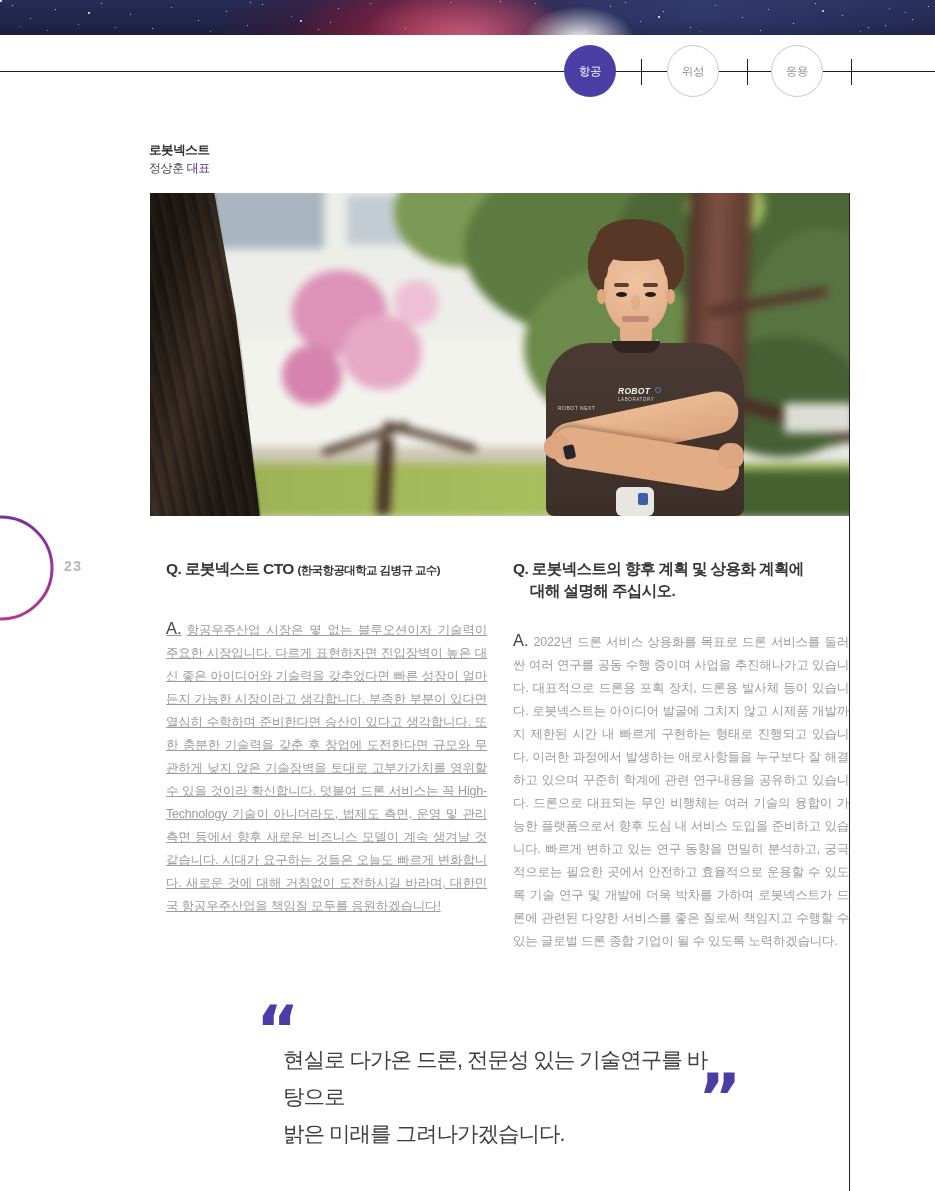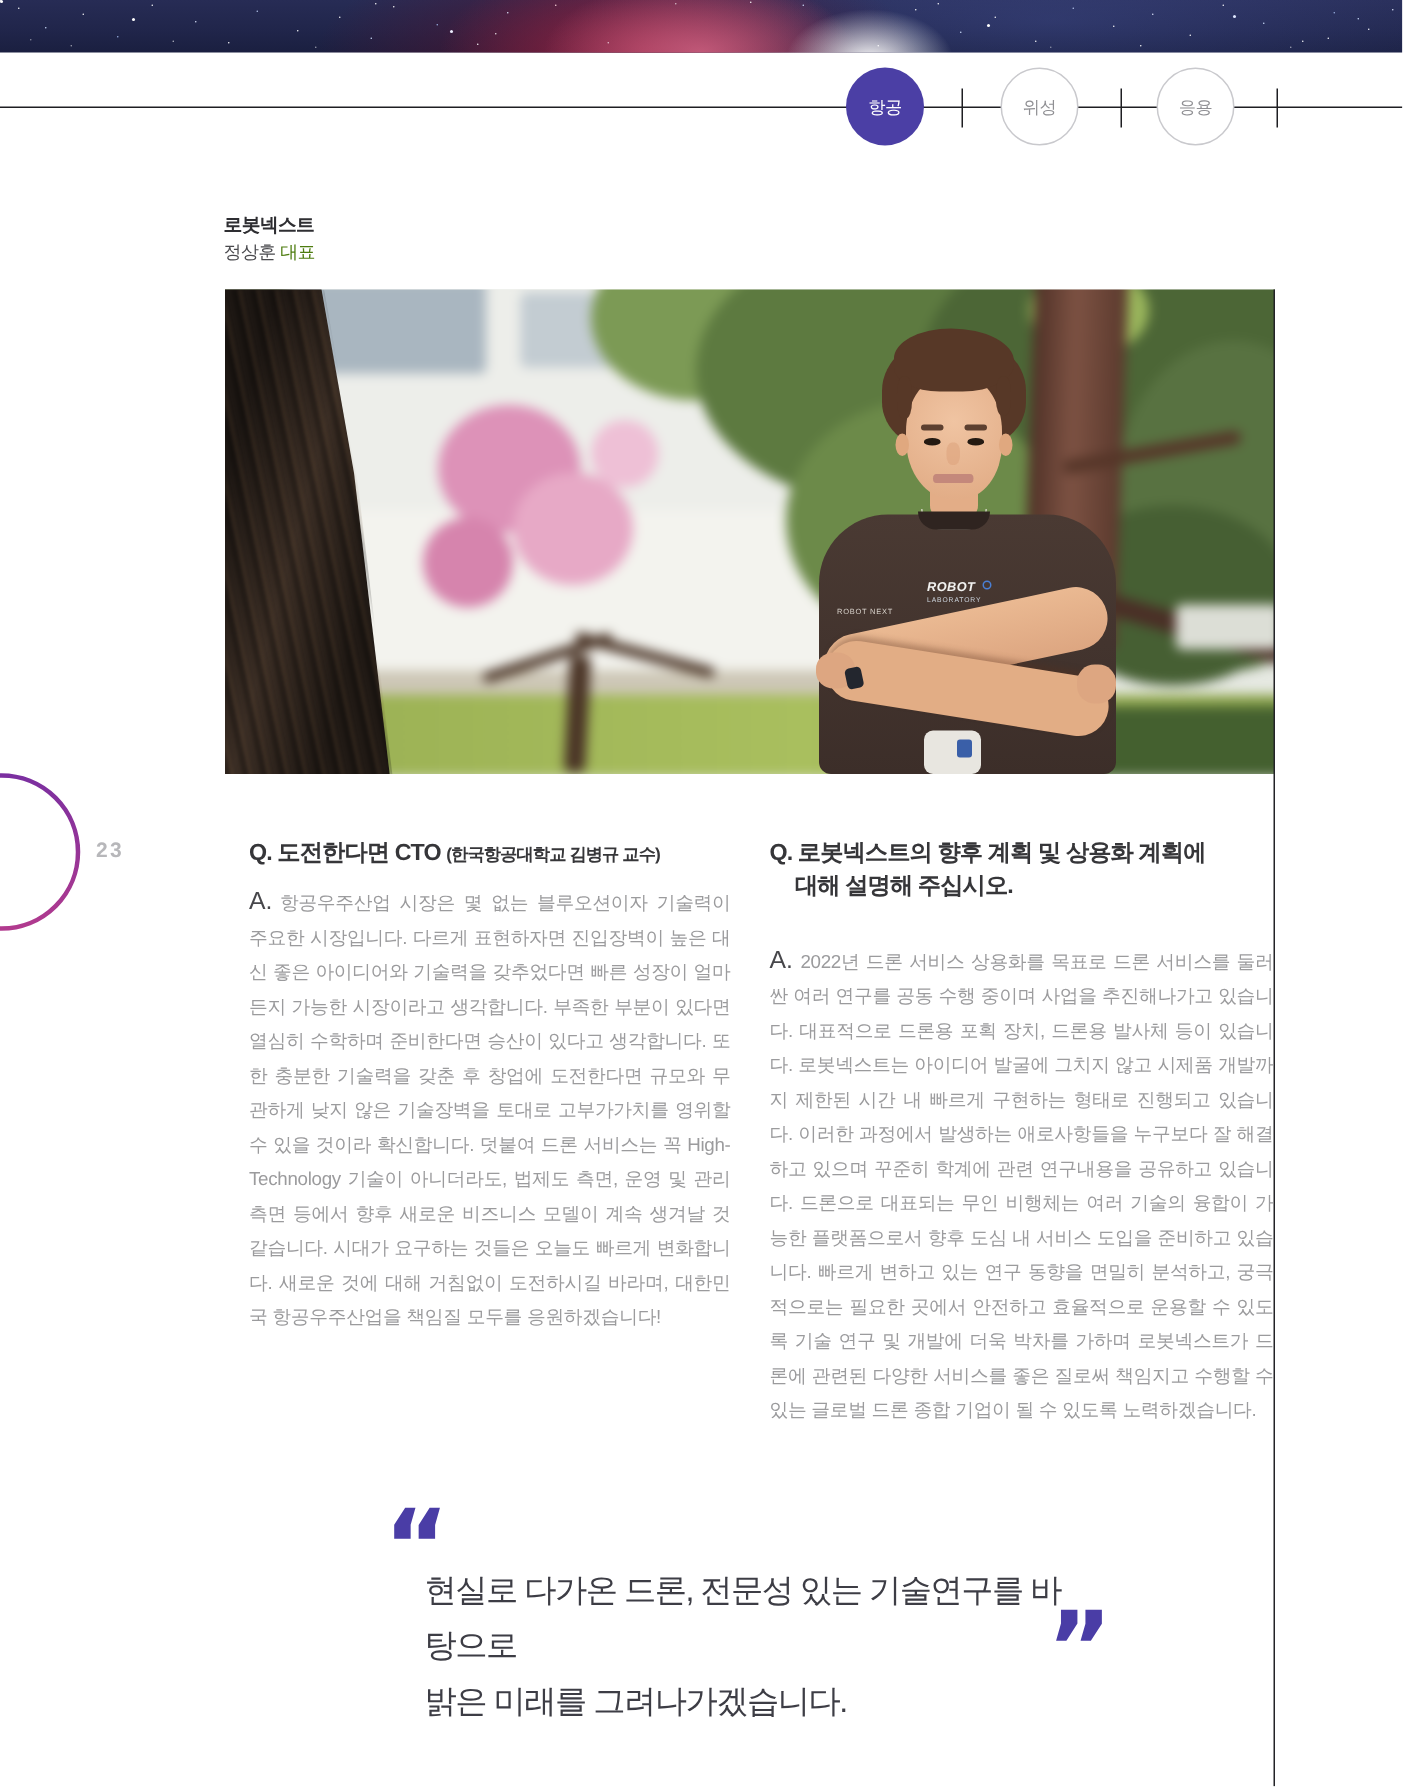--- a/index.html
+++ b/index.html
@@ -36,21 +36,21 @@
   .navline { left:0; top:71px; width:935px; height:1px; background:#1e1e22; }
   .tick { top:59px; width:1px; height:26px; background:#1e1e22; }
   .navcircle { top:45px; width:52px; height:52px; border-radius:50%;
     display:flex; align-items:center; justify-content:center; font-size:11.5px; letter-spacing:-0.3px; }
   .navcircle.active { background:#4b3fa5; color:#fff; border:none; }
   .navcircle.idle { background:#fff; color:#8f8f93; border:1px solid #c9c9cd; }
 
   
   .company { left:149px; top:142px; font-size:12.5px; font-weight:bold; color:#2e2e32; letter-spacing:-0.4px; }
   .person { left:149px; top:160px; font-size:12px; letter-spacing:-0.4px; }
-  .person .nm { color:#4a4a4e; } .person .tt { color:#4d7c0f; }
+  .person .nm { color:#4a4a4e; } .person .tt { color:#4c1d95; }
 
   
   .arc { left:-53px; top:514px; width:108px; height:108px; }
   .pagenum { left:64px; top:558px; width:44px; font-size:14px; font-weight:bold; color:#b7b7ba; letter-spacing:1.5px; }
 
   
   .photo { left:150px; top:193px; width:700px; height:323px; overflow:hidden; background:#e6e9e2; }
   .pbg { position:absolute; left:-8px; top:-8px; width:716px; height:339px; filter:blur(4px); }
   .pbg > div { position:absolute; border-radius:50%; }
   .rect { border-radius:4px !important; }
@@ -67,21 +67,21 @@
   .col { position:absolute; top:558px; }
   .col-l { left:166px; width:321px; }
   .col-r { left:513px; width:336px; }
   .qline1 { font-size:15.5px; font-weight:bold; color:#363639; letter-spacing:-0.6px; line-height:22px; white-space:nowrap; }
   .qparen { font-size:11.5px; letter-spacing:-0.6px; }
   .qrest { font-size:15.5px; font-weight:bold; color:#363639; letter-spacing:-0.6px; line-height:22px;
     white-space:pre-line; padding-left:13px; }
   .qblock-r { font-size:15.5px; font-weight:bold; color:#363639; letter-spacing:-0.6px; line-height:22px;
     white-space:pre-line; padding-left:17px; text-indent:-17px; }
   .ans { font-size:12.5px; color:#9b9b9d; letter-spacing:-0.2px; line-height:23px; text-align:justify; }
-  .ans-l { margin-top:9px; } .ans-r { margin-top:27px; }
+  .ans-l { margin-top:36px;text-decoration:underline; } .ans-r { margin-top:27px; }
   .aprefix { font-size:16.5px; color:#47474b; letter-spacing:0; margin-right:5px; }
 
   
   .qmark { font-family:"DejaVu Sans",sans-serif; font-size:66px; font-weight:bold; color:#4a3da6; line-height:1; }
   .qopen { left:256px; top:998px; }
   .qclose { left:698px; top:1066px; }
   .quote-text { left:283px; top:1042px; width:440px; font-size:21.5px; color:#3d3d45;
     letter-spacing:-1px; line-height:37px; white-space:pre-line; }
 </style>
 </head>
@@ -190,21 +190,21 @@
       <div style="left:466px;top:294px;width:38px;height:29px;background:#e8e6e0;border-radius:6px"></div>
       <div style="left:488px;top:300px;width:10px;height:12px;background:#3a5fa8;border-radius:2px"></div>
     </div>
   </div>
 
   <div class="ab vline"></div>
 
   <div class="col col-l">
     <div class="qline1">
       <span>Q.</span>
-      <span>도전한다면 CTO</span>
+      <span>로봇넥스트 CTO</span>
       <span class="qparen">(한국항공대학교 김병규 교수)</span>
     </div>
     <div class="ans ans-l">
       <span class="aprefix">A.</span><span>항공우주산업 시장은 몇 없는 블루오션이자 기술력이 주요한 시장입니다. 다르게 표현하자면 진입장벽이 높은 대신 좋은 아이디어와 기술력을 갖추었다면 빠른 성장이 얼마든지 가능한 시장이라고 생각합니다. 부족한 부분이 있다면 열심히 수학하며 준비한다면 승산이 있다고 생각합니다. 또한 충분한 기술력을 갖춘 후 창업에 도전한다면 규모와 무관하게 낮지 않은 기술장벽을 토대로 고부가가치를 영위할 수 있을 것이라 확신합니다. 덧붙여 드론 서비스는 꼭 High-Technology 기술이 아니더라도, 법제도 측면, 운영 및 관리 측면 등에서 향후 새로운 비즈니스 모델이 계속 생겨날 것 같습니다. 시대가 요구하는 것들은 오늘도 빠르게 변화합니다. 새로운 것에 대해 거침없이 도전하시길 바라며, 대한민국 항공우주산업을 책임질 모두를 응원하겠습니다!</span>
     </div>
   </div>
 
   <div class="col col-r">
     <div class="qblock-r">Q. 로봇넥스트의 향후 계획 및 상용화 계획에
 대해 설명해 주십시오.</div>

